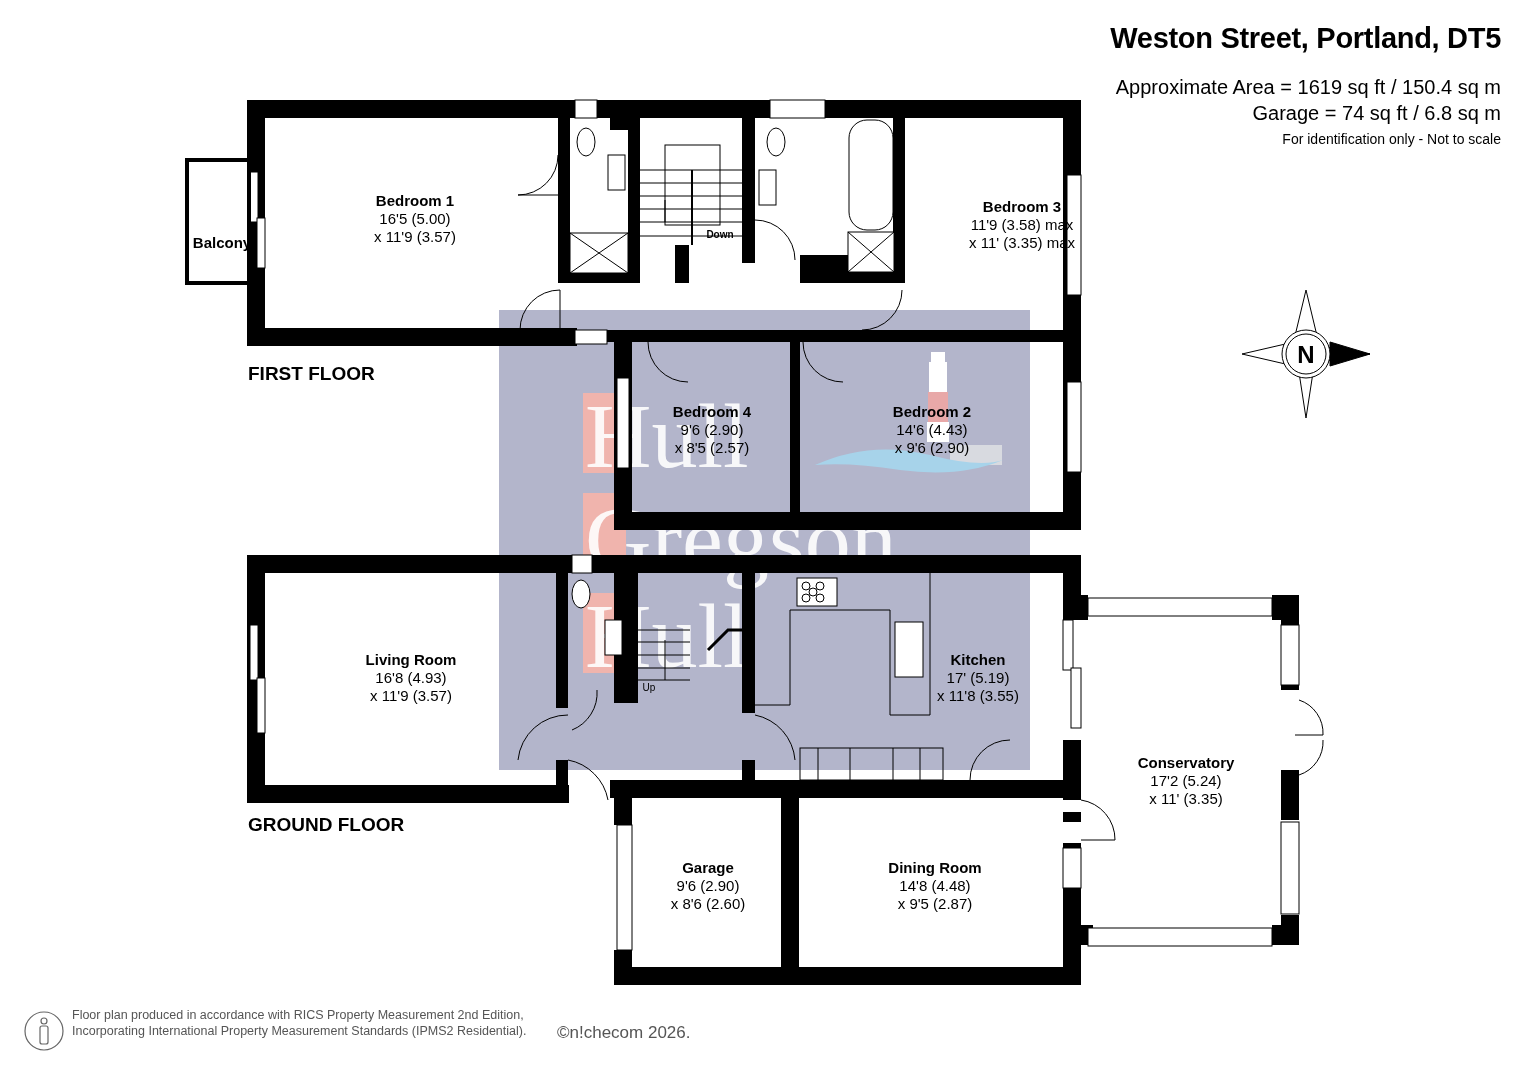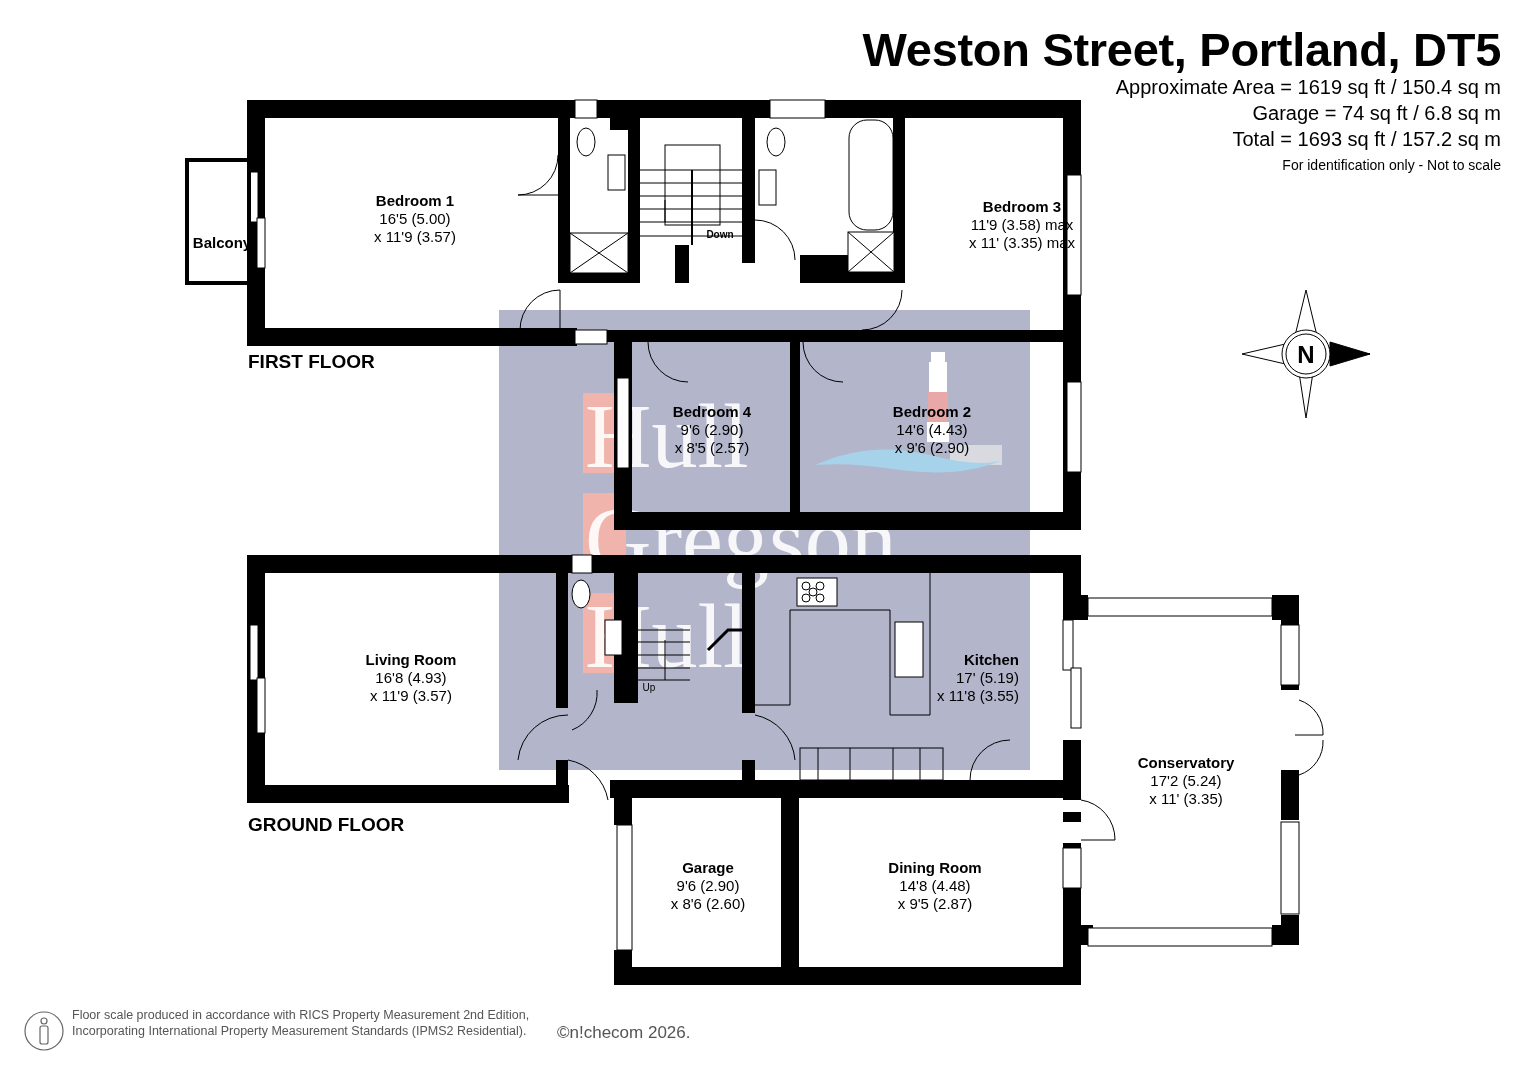--- a/index.html
+++ b/index.html
@@ -1,17 +1,17 @@
 <!DOCTYPE html>
 <html><head>
 <meta charset="utf-8">
 <style>
   html, body { margin: 0; padding: 0; background: #ffffff; }
   body { width: 1527px; height: 1080px; position: relative; overflow: hidden; font-family: "Liberation Sans", sans-serif; color: #000; }
-  .title { position: absolute; right: 26px; top: 22px; font-size: 47px; font-weight: bold; letter-spacing: -0.3px; }
+  .title { position: absolute; right: 26px; top: 22px; font-size: 29px; font-weight: bold; letter-spacing: -0.3px; }
   .area-lines { position: absolute; right: 26px; top: 74px; text-align: right; font-size: 20px; line-height: 26px; }
   .area-note { font-size: 14px; margin-top: 4px; line-height: 18px; }
   .floor-label { position: absolute; font-size: 19px; font-weight: bold; }
   .room-label { position: absolute; text-align: center; font-size: 15px; line-height: 18px; transform: translateX(-50%); white-space: nowrap; }
   .room-label .name { font-weight: bold; }
   .footer { position: absolute; left: 72px; top: 1007px; font-size: 12.5px; line-height: 16px; color: #555; }
   .footer-copy { position: absolute; left: 557px; top: 1023px; font-size: 17px; color: #555; }
   svg.plan { position: absolute; left: 0; top: 0; }
 </style>
 </head>
@@ -194,25 +194,24 @@
     <circle cx="44" cy="1031" r="19"></circle>
     <circle cx="44" cy="1021" r="3"></circle>
     <rect x="40" y="1026" width="8" height="18" rx="2"></rect>
   </g>
 </svg>
 
 <div class="title">Weston Street, Portland, DT5</div>
 <div class="area-lines">
   <div>Approximate Area = 1619 sq ft / 150.4 sq m</div>
   <div>Garage = 74 sq ft / 6.8 sq m</div>
-  <div>Total = 1693 sq ft / 157.2 sq m</div>
   <div class="area-note">For identification only - Not to scale</div>
 </div>
 
-<div class="floor-label" style="left:248px; top:351px;">FIRST FLOOR</div>
+<div class="floor-label" style="left:248px; top:363px;">FIRST FLOOR</div>
 <div class="floor-label" style="left:248px; top:814px;">GROUND FLOOR</div>
 
 <div class="room-label" style="left:415px; top:192px;">
   <div class="name">Bedroom 1</div>
   <div>16'5 (5.00)</div>
   <div>x 11'9 (3.57)</div>
 </div>
 <div class="room-label" style="left:1022px; top:198px;">
   <div class="name">Bedroom 3</div>
   <div>11'9 (3.58) max</div>
@@ -229,21 +228,21 @@
   <div>x 9'6 (2.90)</div>
 </div>
 <div class="room-label" style="left:222px; top:223px; font-weight:bold;margin-top:11px;">Balcony</div>
 <div class="room-label" style="left:720px; top:226px; font-size:10px; font-weight:bold;">Down</div>
 
 <div class="room-label" style="left:411px; top:651px;">
   <div class="name">Living Room</div>
   <div>16'8 (4.93)</div>
   <div>x 11'9 (3.57)</div>
 </div>
-<div class="room-label" style="left:978px; top:651px;text-align:right;">
+<div class="room-label" style="left:978px; top:651px;">
   <div class="name">Kitchen</div>
   <div>17' (5.19)</div>
   <div>x 11'8 (3.55)</div>
 </div>
 <div class="room-label" style="left:1186px; top:754px;">
   <div class="name">Conservatory</div>
   <div>17'2 (5.24)</div>
   <div>x 11' (3.35)</div>
 </div>
 <div class="room-label" style="left:708px; top:859px;">
@@ -252,16 +251,16 @@
   <div>x 8'6 (2.60)</div>
 </div>
 <div class="room-label" style="left:935px; top:859px;">
   <div class="name">Dining Room</div>
   <div>14'8 (4.48)</div>
   <div>x 9'5 (2.87)</div>
 </div>
 <div class="room-label" style="left:649px; top:679px; font-size:10px; font-weight:normal;text-align:center;">Up</div>
 
 <div class="footer">
-  <div>Floor scale produced in accordance with RICS Property Measurement 2nd Edition,</div>
+  <div>Floor plan produced in accordance with RICS Property Measurement 2nd Edition,</div>
   <div>Incorporating International Property Measurement Standards (IPMS2 Residential).</div>
 </div>
 <div class="footer-copy">©n!checom 2026.</div>
 
 </body></html>

